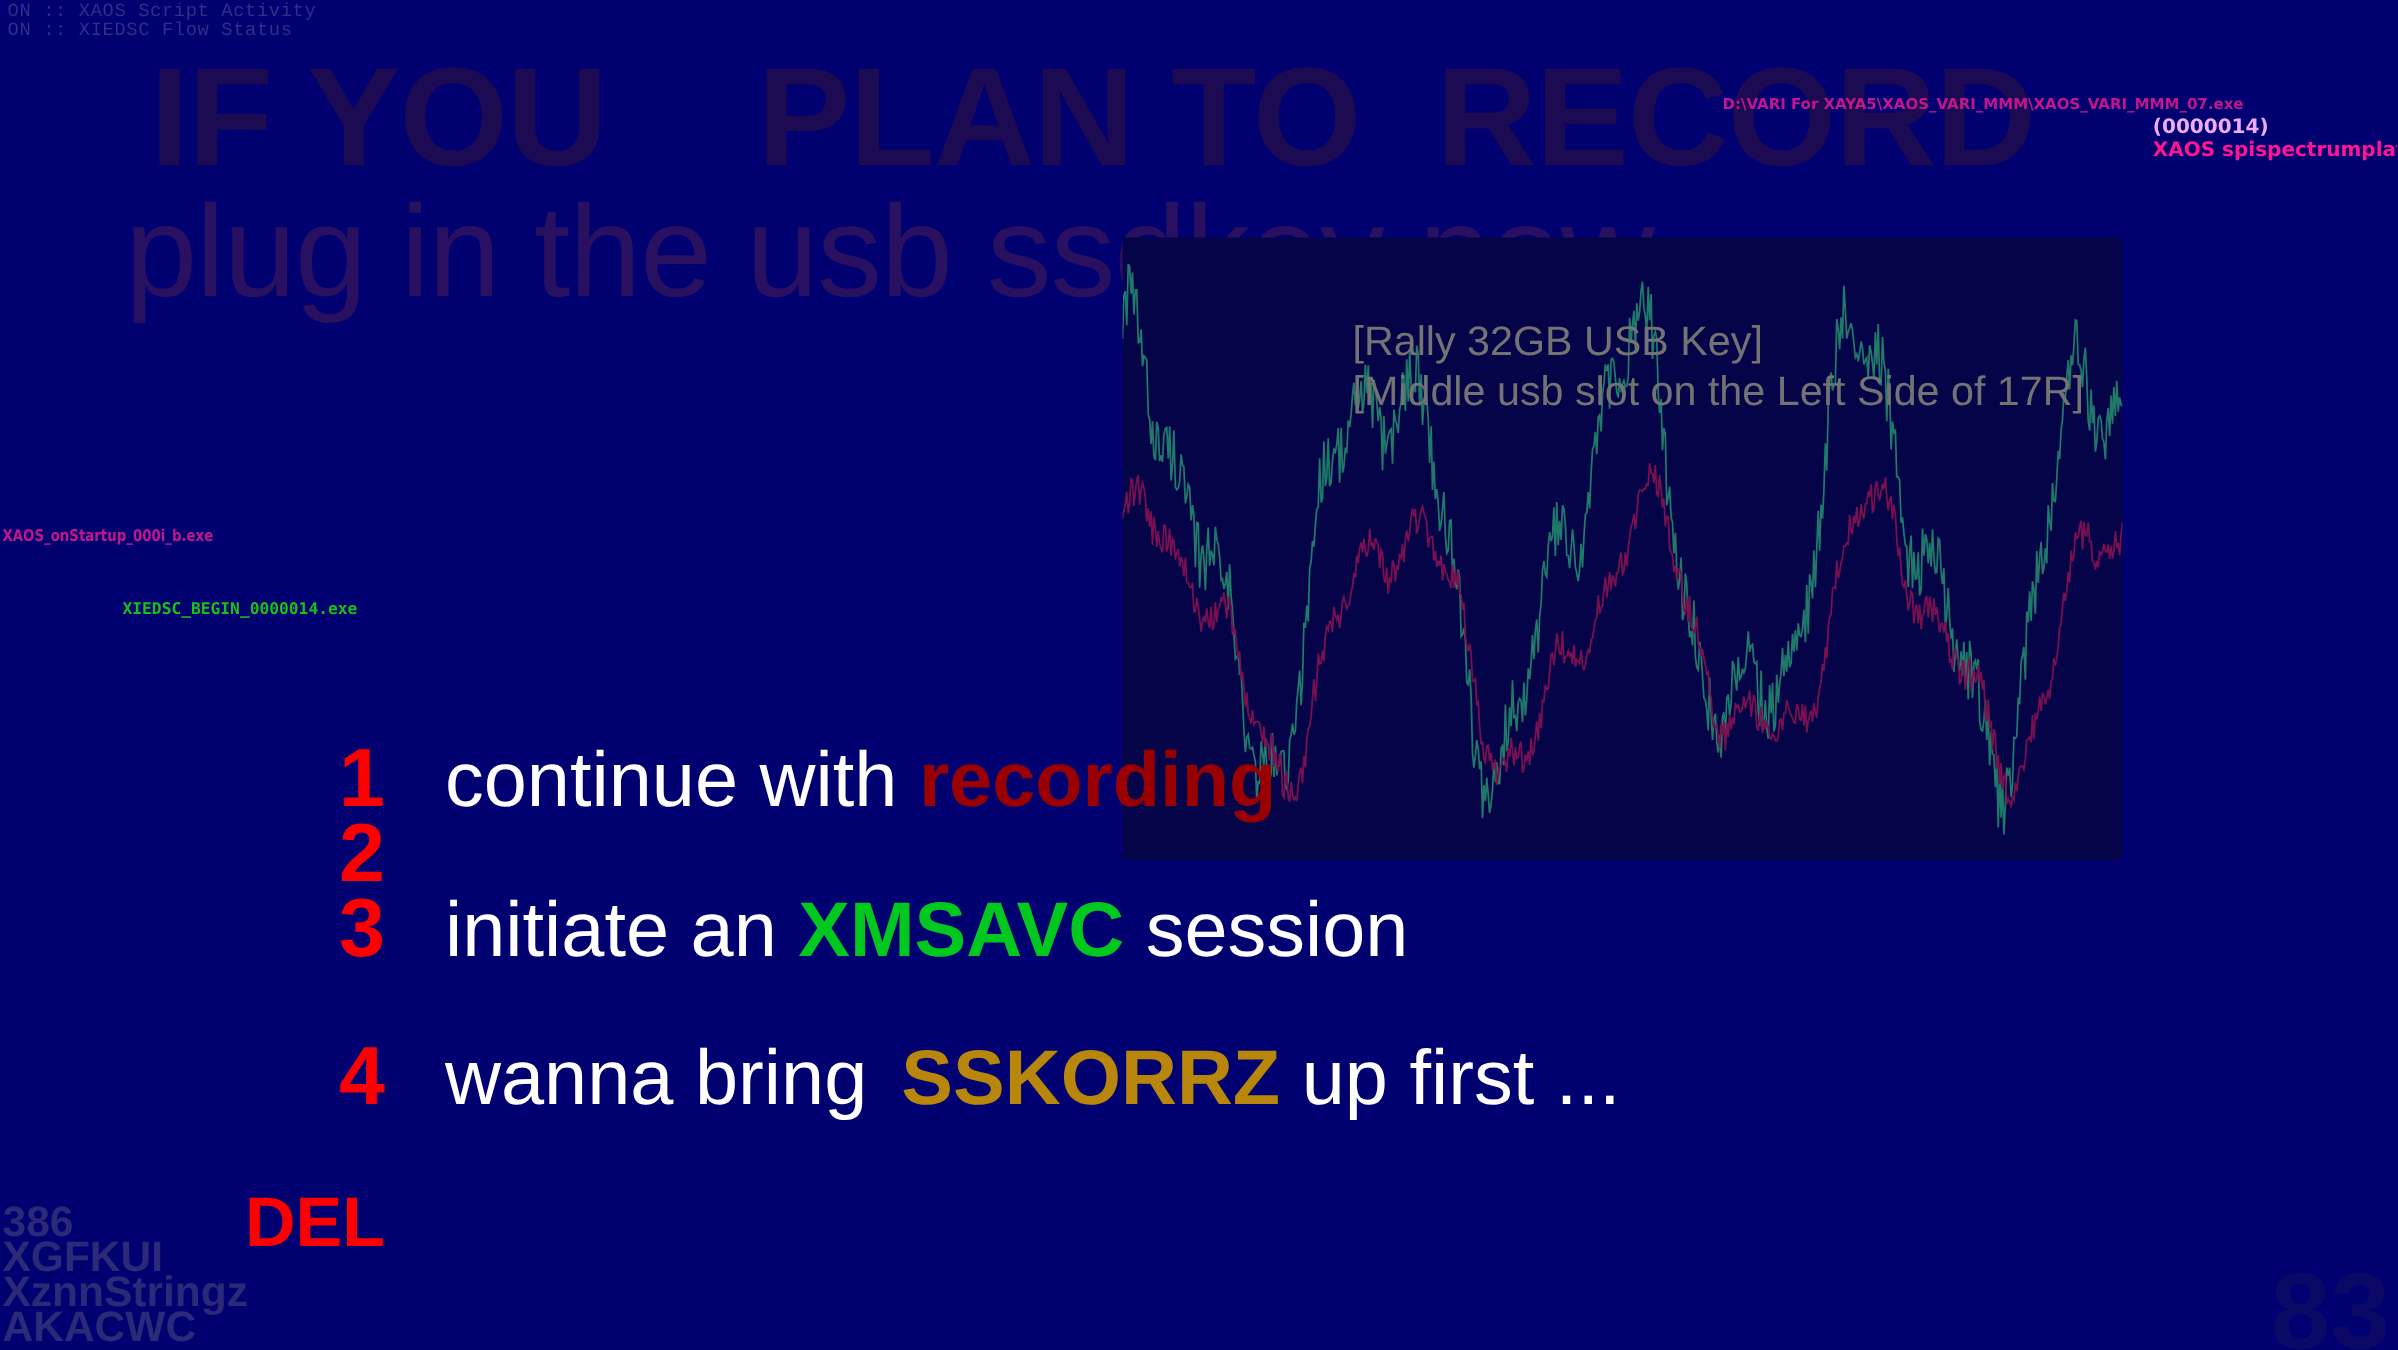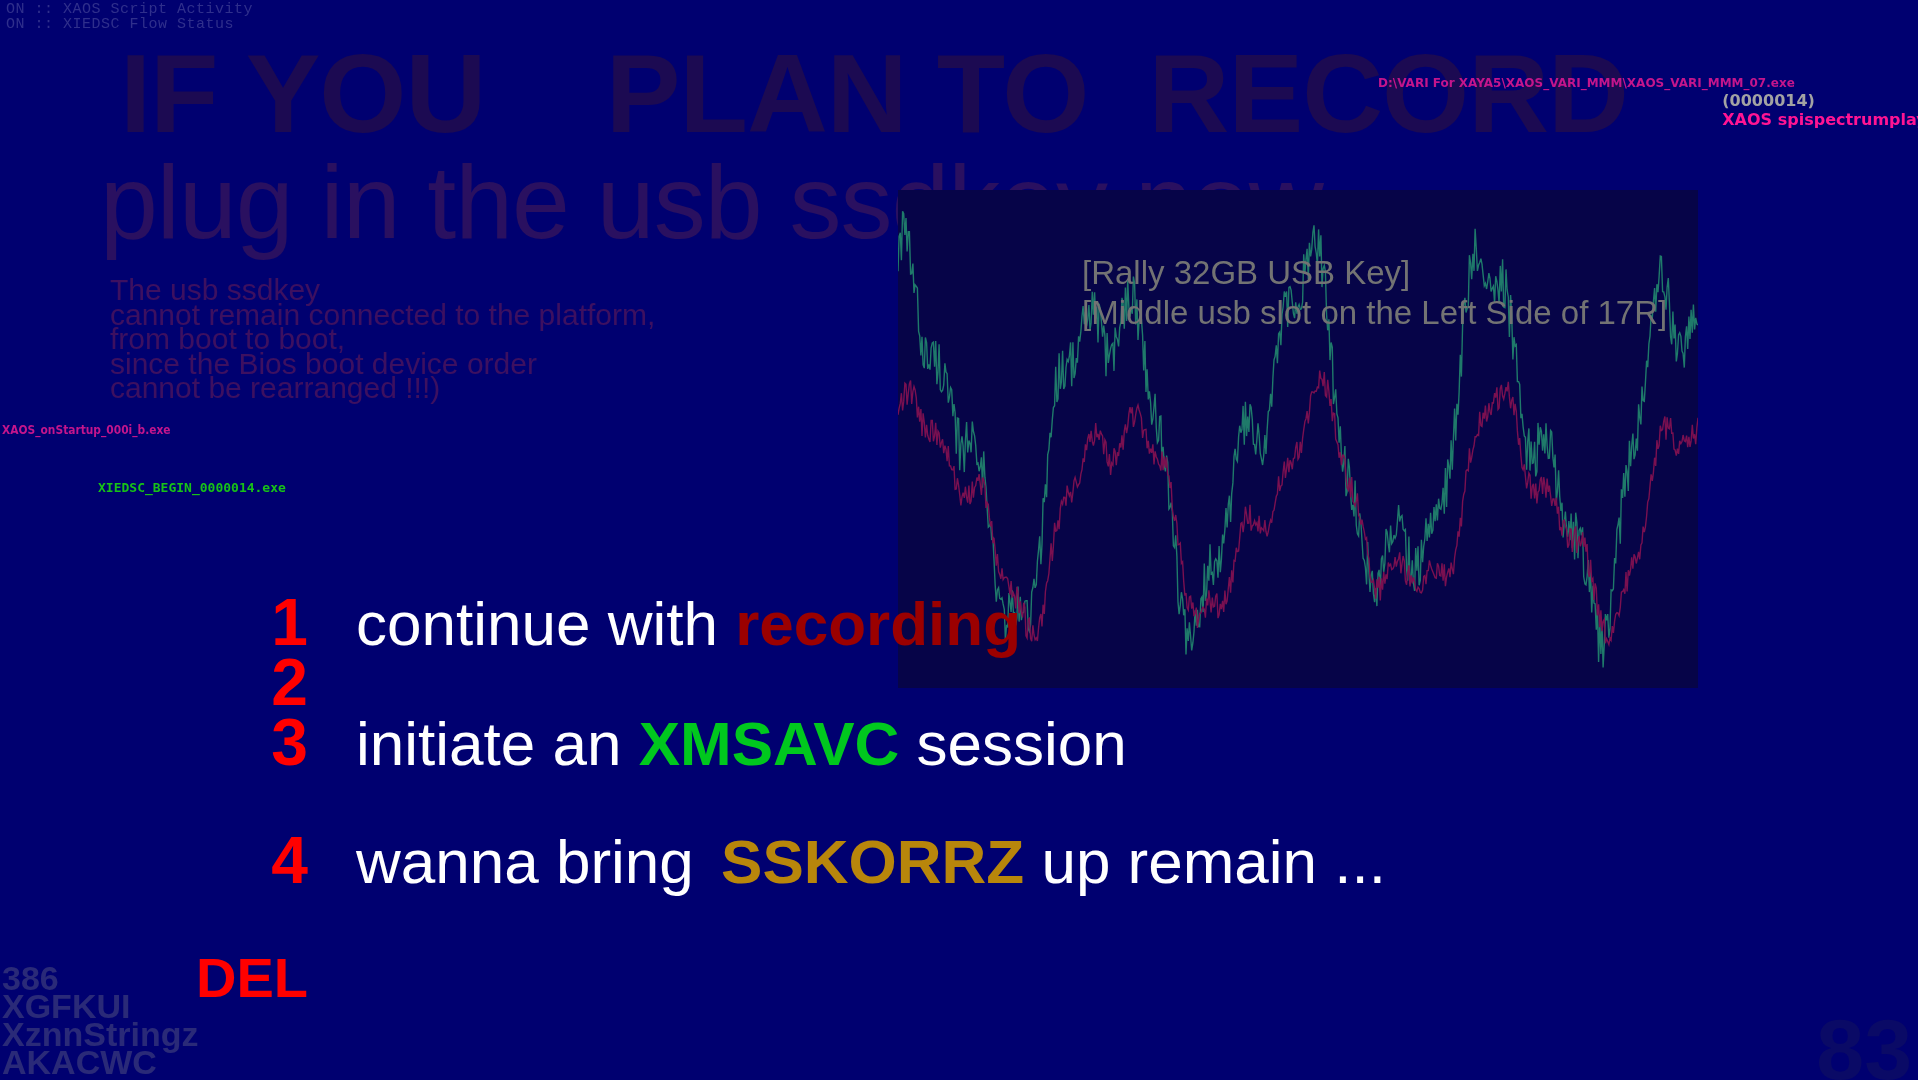--- a/index.html
+++ b/index.html
@@ -102,21 +102,21 @@
   }
   .stream-tag {
     position: absolute;
     left: 1700px;
     top: 72px;
     font-family: "DejaVu Sans", sans-serif;
     font-size: 16px;
     font-weight: bold;
     white-space: pre;
   }
-  .stream-tag .idx { color: #a3a3a3; }
+  .stream-tag .idx { color: #f0abfc; }
   .stream-tag .nm  { color: #ff1493; }
 
   
   .wave-panel {
     position: absolute;
     left: 898px;
     top: 190px;
     width: 800px;
     height: 498px;
     background: #060448;
@@ -203,25 +203,20 @@
 <body>
 
 <div id="screen">
 
   <div class="status-block">ON :: XAOS Script Activity
 ON :: XIEDSC Flow Status</div>
 
   <div class="headline-1">IF YOU    PLAN TO  RECORD</div>
   <div class="headline-2">plug in the usb ssdkey now</div>
 
-  <div class="note-para">The usb ssdkey
-cannot remain connected to the platform,
-from boot to boot,
-since the Bios boot device order
-cannot be rearranged !!!)</div>
 
   <div class="exe-magenta">XAOS_onStartup_000i_b.exe</div>
   <div class="exe-green">XIEDSC_BEGIN_0000014.exe</div>
 
   <div class="path-label">D:\VARI For XAYA5\XAOS_VARI_MMM\XAOS_VARI_MMM_07.exe</div>
   <div class="stream-tag">
     <span class="idx">(0000014)</span>
     <span class="nm">XAOS spispectrumplay</span>
   </div>
 
@@ -243,21 +238,21 @@
       </div>
       <div class="menu-row">
         <div class="menu-key">2</div>
       </div>
       <div class="menu-row">
         <div class="menu-key">3</div>
         <div class="menu-text"><span>initiate an </span><span class="hl-green">XMSAVC</span><span> session</span></div>
       </div>
       <div class="menu-row gap-before">
         <div class="menu-key">4</div>
-        <div class="menu-text"><span>wanna bring </span><span class="hl-gold">SSKORRZ</span><span> up remain ...</span></div>
+        <div class="menu-text"><span>wanna bring </span><span class="hl-gold">SSKORRZ</span><span> up first ...</span></div>
       </div>
       <div class="menu-row gap-before">
         <div class="menu-key wide">DEL</div>
       </div>
     </div>
 
   <div class="corner-stack">386
 XGFKUI
 XznnStringz
 AKACWC</div>

